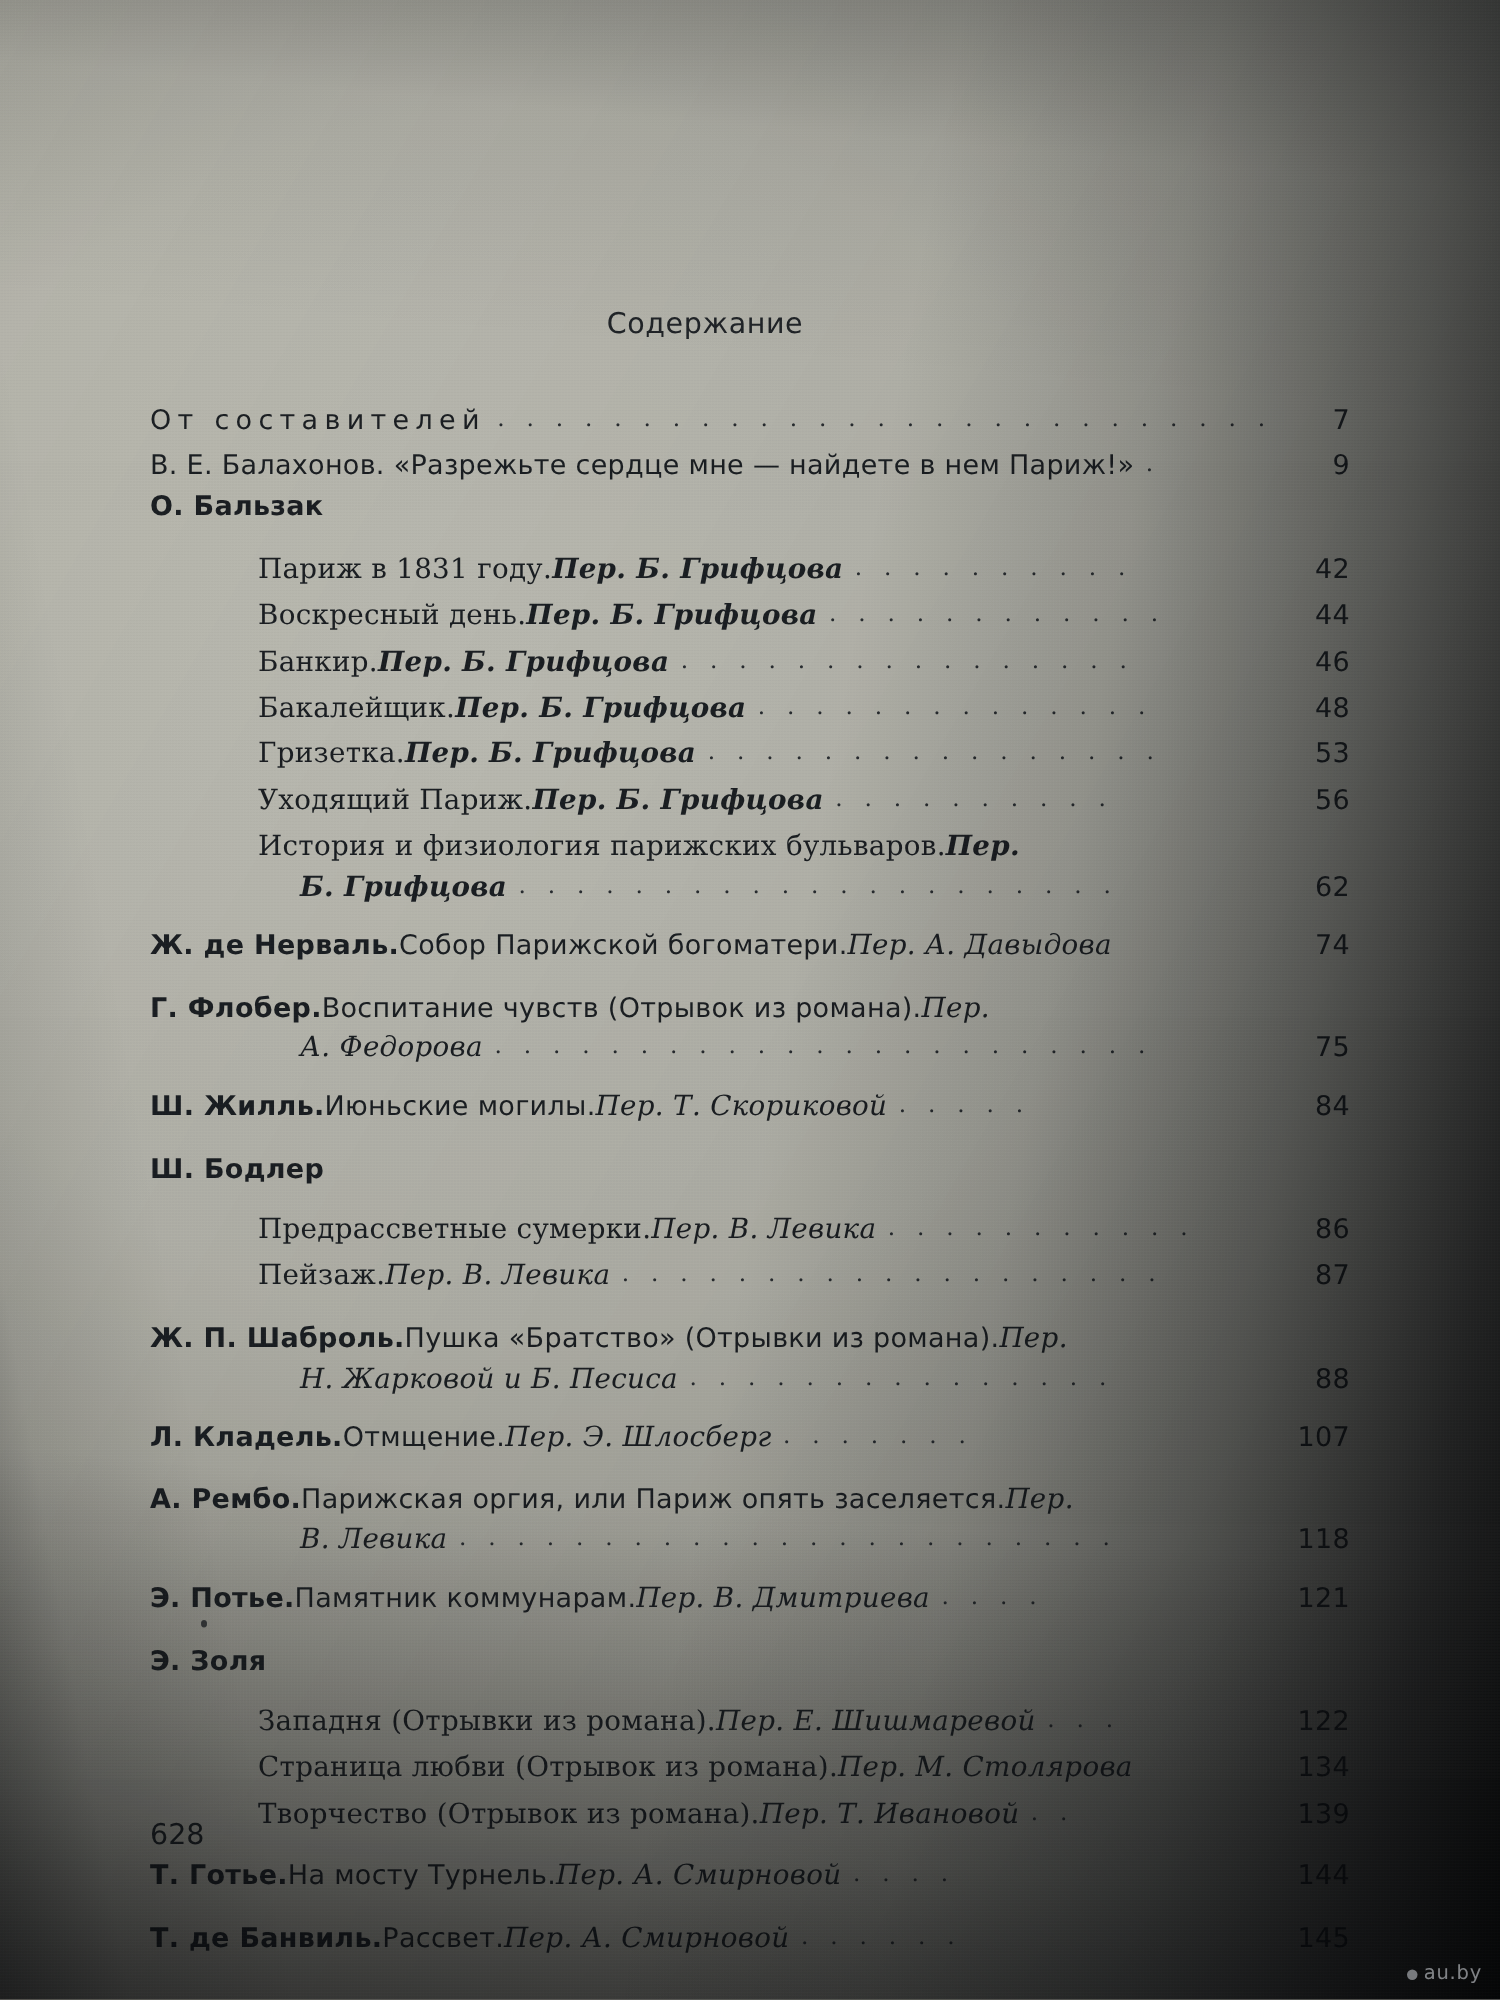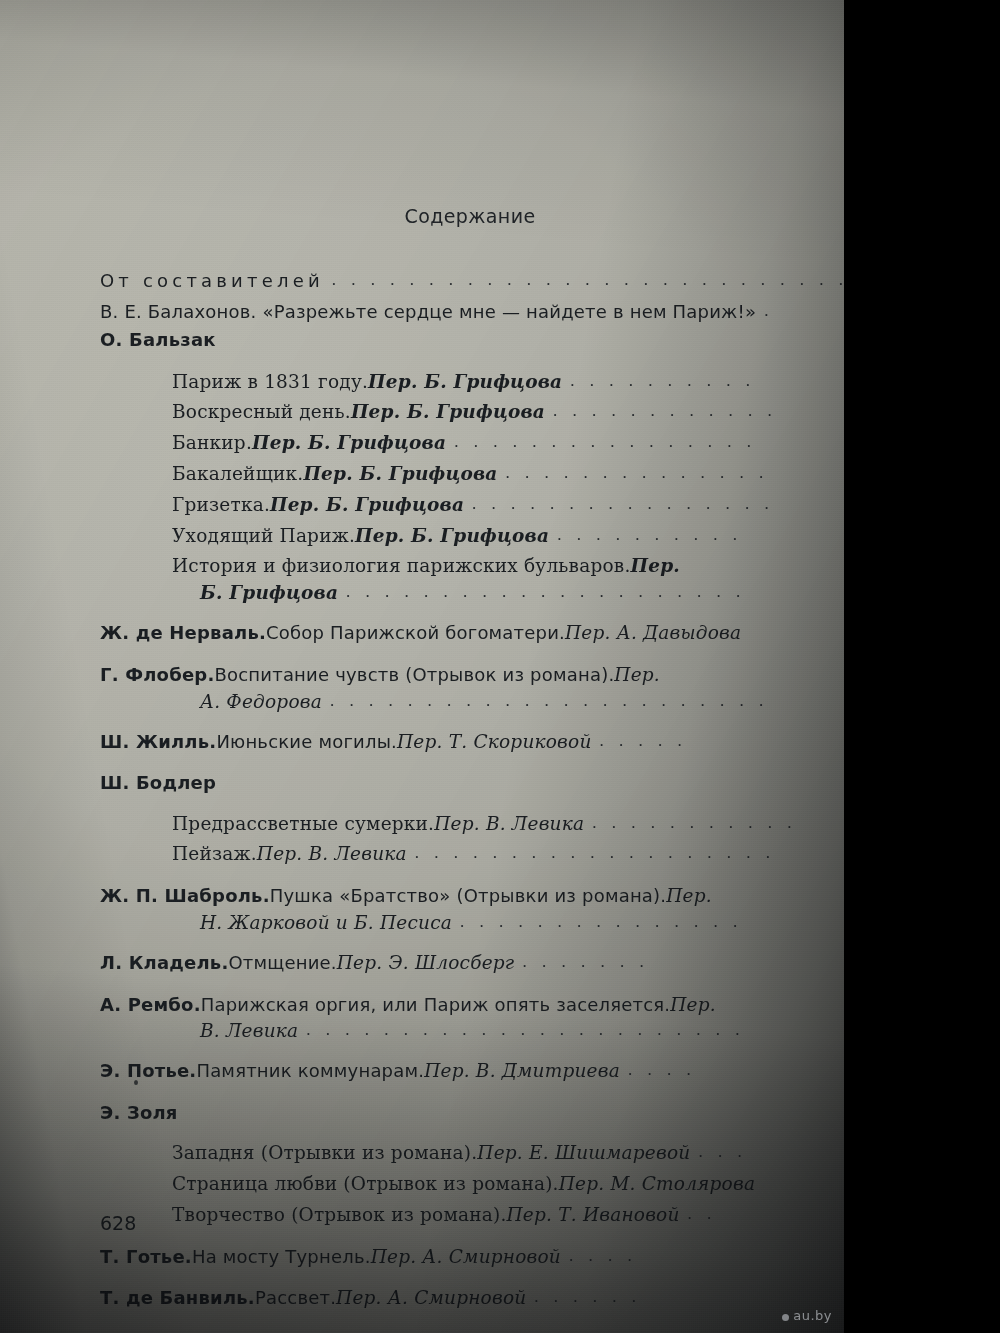--- a/index.html
+++ b/index.html
@@ -10,21 +10,21 @@
   body {
     width: 1000px;
     height: 1333px;
     overflow: hidden;
     font-family: "Liberation Serif", serif;
   }
 
   
   #photo {
     position: relative;
-    width: 844px;
+    width: 1000px;
     height: 1333px;
     background: #b9b7ac;
     overflow: hidden;
   }
 
   
   #paper {
     position: absolute;
     left: 0; top: 0;
     width: 1000px;

